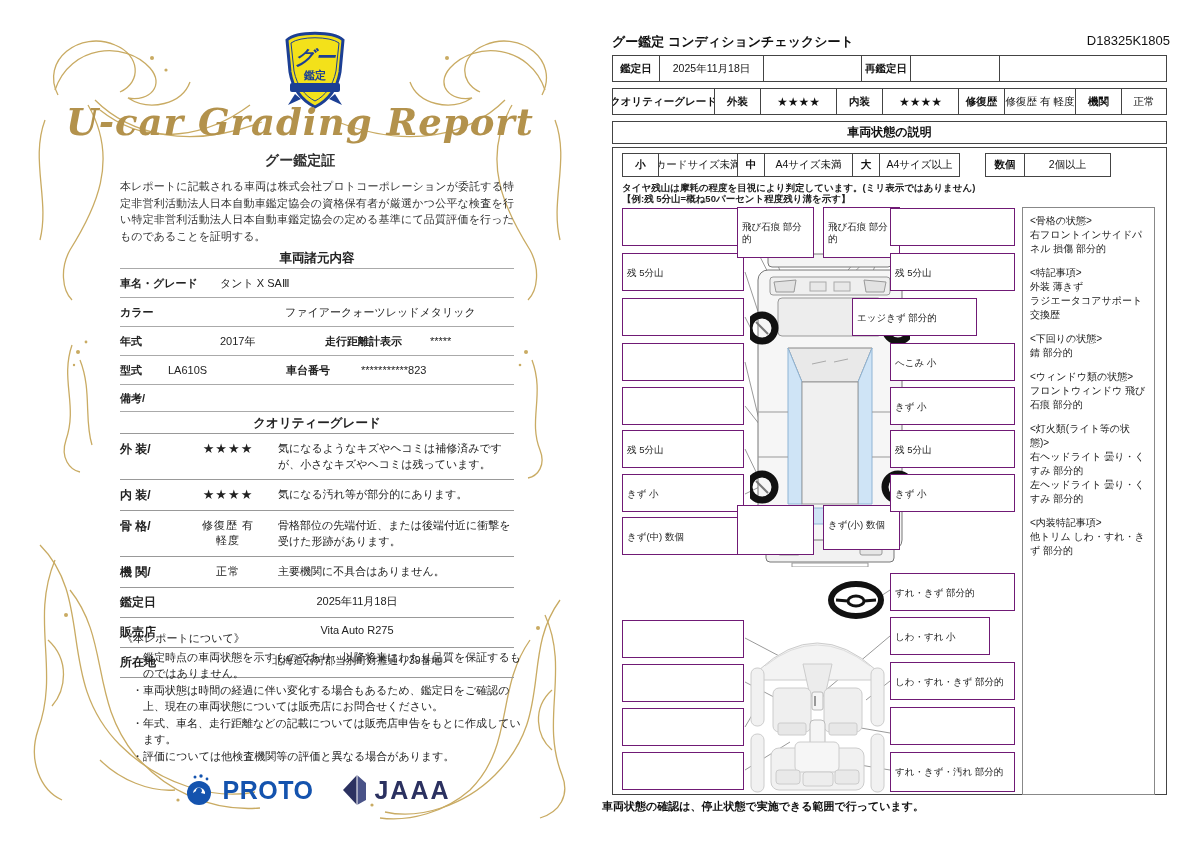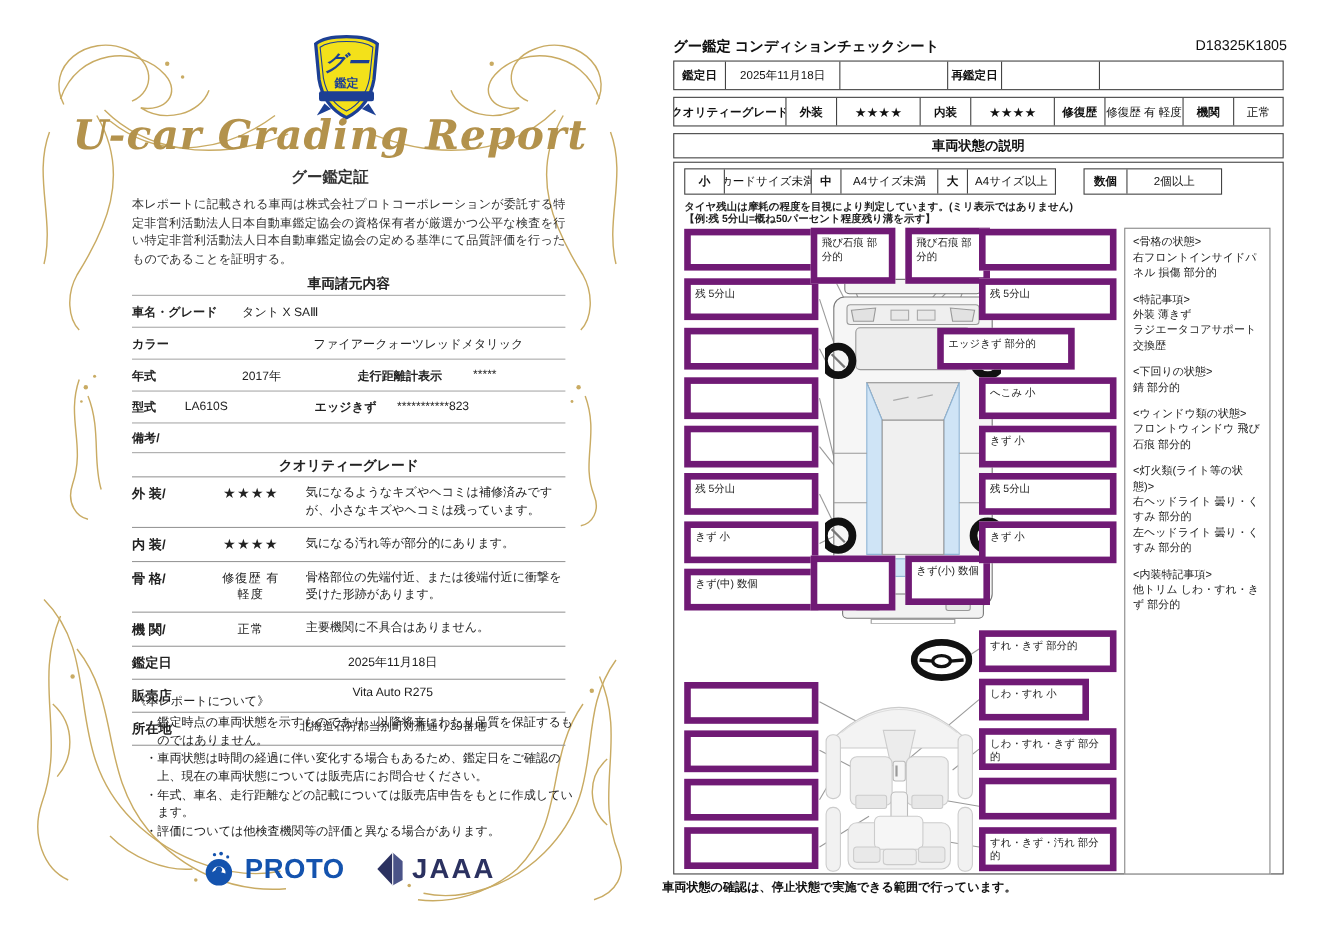--- a/index.html
+++ b/index.html
@@ -30,22 +30,22 @@
   
   .sheet-title{font-size:13px;font-weight:bold;text-align:left;color:#111;}
   .doc-id{font-size:13px;color:#111;}
   .hdr-table{display:flex;border:1.5px solid #444;background:#fff;}
   .hdr-table .cell{border-left:1px solid #444;display:flex;align-items:center;justify-content:center;
                    font-size:10.5px;color:#111;overflow:hidden;white-space:nowrap;}
   .hdr-table .cell:first-child{border-left:none;}
   .bar{border:1.5px solid #444;display:flex;align-items:center;justify-content:center;
        font-size:12px;font-weight:bold;color:#111;background:#fff;}
   .bigbox{border:1.5px solid #444;background:#fff;}
-  .lbl-box{border:6px solid #701a75;background:#fff;font-size:9.5px;line-height:1.3;
-           padding:3px 4px;color:#222;overflow:hidden;}
+  .lbl-box{border:1px solid #701a75;background:#fff;font-size:9.5px;line-height:1.3;
+           padding:13px 4px;color:#222;overflow:hidden;}
   .note{font-size:9.5px;color:#222;font-weight:bold;}
   .cond-box{border:1px solid #888;background:#fff;font-size:10px;line-height:1.4;
             padding:6px 7px;color:#222;}
   .cond-sec{margin-bottom:10px;}
   .footer-note{font-size:11px;font-weight:bold;color:#111;}
 </style>
 </head>
 <body>
 
 <div id="root">
@@ -127,21 +127,21 @@
     </div>
     <div class="spec-row" style="height:28px;">
       <span class="lab" style="width:100px;">年式</span>
       <span style="width:105px;">2017年</span>
       <span class="lab" style="width:105px;">走行距離計表示</span>
       <span>*****</span>
     </div>
     <div class="spec-row" style="height:28px;">
       <span class="lab" style="width:48px;">型式</span>
       <span style="width:118px;">LA610S</span>
-      <span class="lab" style="width:75px;">エッジきず</span>
+      <span class="lab" style="width:75px;">車台番号</span>
       <span>***********823</span>
     </div>
     <div class="spec-row" style="height:26px;">
       <span class="lab">備考/</span>
     </div>
   </div>
 
   <div class="abs sec-head" style="left:120px;top:415px;width:394px;">クオリティーグレード</div>
 
   <div class="abs" style="left:120px;top:433px;width:394px;">

